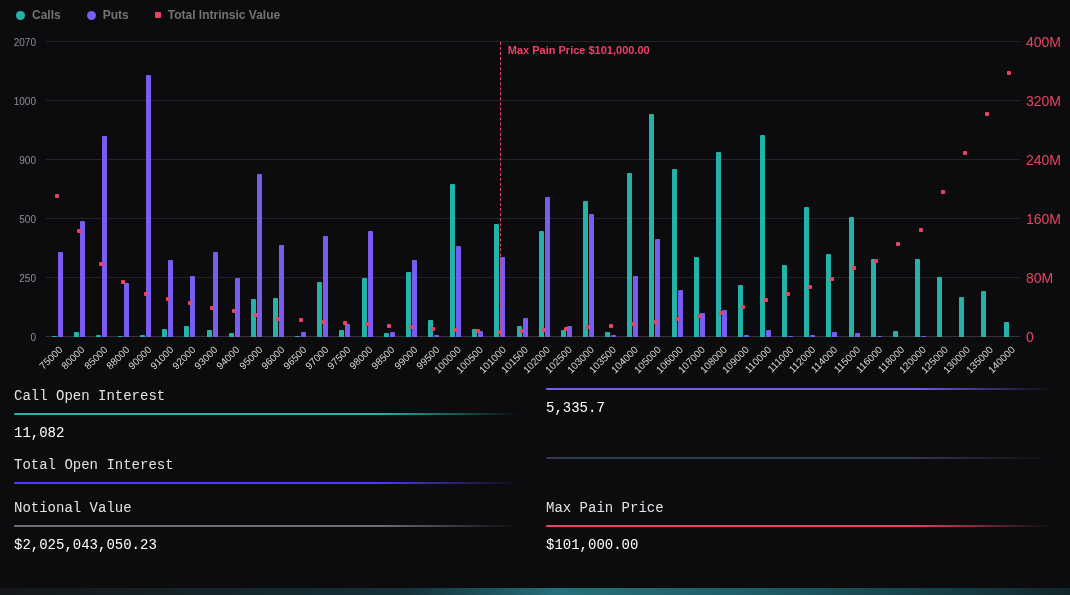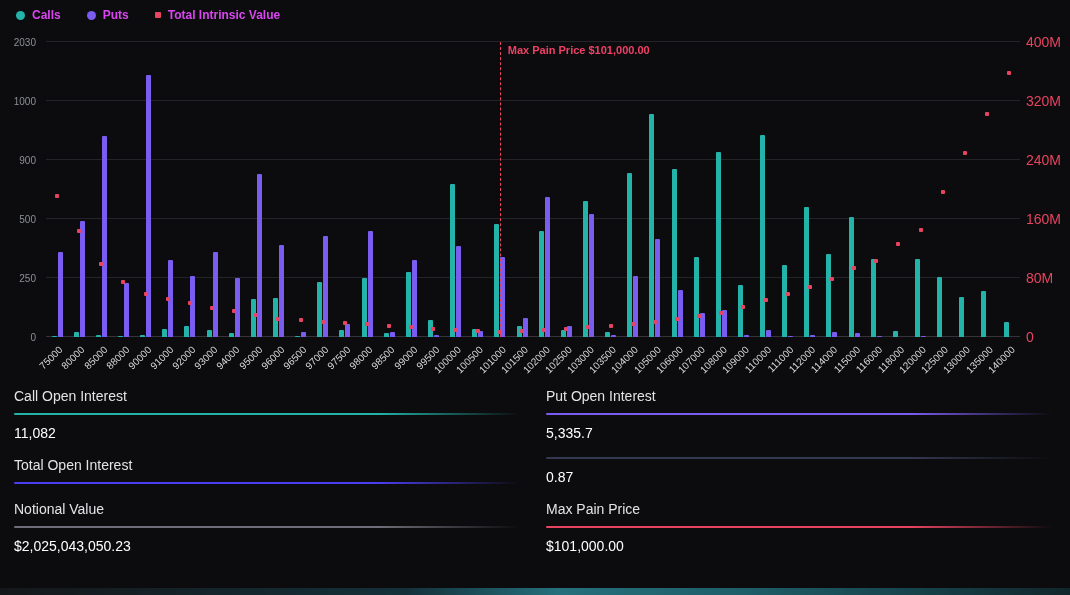--- a/index.html
+++ b/index.html
@@ -3,21 +3,21 @@
 <meta charset="utf-8">
 <style>
   html,body{margin:0;padding:0;background:#0b0b0d;}
   .app{position:relative;width:1070px;height:595px;background:#0c0c0e;overflow:hidden;
        font-family:"Liberation Sans",sans-serif;color:#fff;}
   
   .legend{position:absolute;top:8px;left:16px;display:flex;align-items:center;gap:26px;z-index:5;}
   .legend-item{display:flex;align-items:center;gap:7px;cursor:pointer;}
   .legend-swatch.circle{width:9px;height:9px;border-radius:50%;}
   .legend-swatch.square{width:6px;height:6px;border-radius:1px;}
-  .legend-label{font-size:12px;font-weight:bold;color:#d946ef;}
+  .legend-label{font-size:12px;font-weight:bold;color:#737373;}
   
   .chart-section{position:absolute;top:0;left:0;right:0;height:382px;}
   .chart-wrap{position:absolute;top:36px;left:0;right:0;bottom:0;}
   .axis-left{position:absolute;left:0;top:6px;width:42px;height:295px;}
   .axis-left span{position:absolute;right:6px;transform:translateY(50%);font-size:10px;color:#8b8f94;}
   .axis-right{position:absolute;right:0;top:6px;width:48px;height:295px;}
   .axis-right span{position:absolute;left:4px;transform:translateY(50%);font-size:14px;color:#e84360;}
   .plot{position:absolute;left:46px;right:50px;top:6px;height:295px;}
   .gridline{position:absolute;left:0;right:0;height:1px;background:#242428;}
   .gridline.zero{background:#34343a;}
@@ -25,21 +25,21 @@
   .group{position:relative;flex:1;height:100%;display:flex;align-items:flex-end;justify-content:center;gap:1px;}
   .bar{width:5px;border-radius:1px 1px 0 0;}
   .marker{position:absolute;left:50%;margin-left:-2px;width:4px;height:4px;border-radius:1px;z-index:3;}
   .xlabel{position:absolute;top:100%;right:50%;transform:translateY(7px) rotate(-45deg);
           transform-origin:top right;font-size:10px;color:#d9d9dc;white-space:nowrap;}
   .maxpain-line{position:absolute;top:0;bottom:0;width:0;border-left:1px dashed #e84360;z-index:4;}
   .maxpain-label{position:absolute;top:2px;margin-left:8px;font-size:11px;font-weight:bold;
                  color:#ef4066;white-space:nowrap;z-index:4;}
   
   .stats{position:absolute;top:380px;left:0;right:0;display:grid;
-         grid-template-columns:1fr 1fr;column-gap:26px;row-gap:16px;padding:8px 18px 0 14px;}
+         grid-template-columns:1fr 1fr;column-gap:26px;row-gap:16px;padding:8px 18px 0 14px;font-family:Liberation Mono, monospace;}
   .stat-label{font-size:14px;color:#e3e3e6;margin-bottom:9px;}
   .stat-line{height:2px;border-radius:1px;}
   .stat-value{font-size:14px;color:#fff;margin-top:10px;}
   
   .bottom-strip{position:absolute;bottom:0;left:0;right:0;height:7px;cursor:pointer;
     background:linear-gradient(90deg,#14171a 0%,#14313a 38%,#25707c 52%,#1e5e68 70%,#163f47 88%,#11262b 100%);}
 </style>
 </head>
 <body>
 
@@ -60,21 +60,21 @@
           <span class="legend-label">Total Intrinsic Value</span>
         </div>
       </div>
     <div class="chart-wrap">
       <div class="axis-left">
           <span style="bottom: 0%;">0</span>
           <span style="bottom: 20%; text-align: center;">250</span>
           <span style="bottom: 40%; margin-left: 12px;">500</span>
           <span style="bottom: 60%;">900</span>
           <span style="bottom: 80%;">1000</span>
-          <span style="bottom: 100%;">2030</span>
+          <span style="bottom: 100%;">2070</span>
         </div>
       <div class="plot">
         <div class="gridline zero" style="bottom: 0%;"></div>
           <div class="gridline" style="bottom: 20%;"></div>
           <div class="gridline" style="bottom: 40%;"></div>
           <div class="gridline" style="bottom: 60%;"></div>
           <div class="gridline" style="bottom: 80%;"></div>
           <div class="gridline" style="bottom: 100%;"></div>
           <div class="bars-row">
             <div class="group">
@@ -356,31 +356,29 @@
     </div>
   </div>
 
   <div class="stats">
       <div class="stat-cell">
         <div class="stat-label">Call Open Interest</div>
         <div class="stat-line" style="background: linear-gradient(90deg, rgb(35, 179, 168) 0%, rgb(35, 179, 168) 72%, rgba(35, 179, 168, 0) 100%);"></div>
         <div class="stat-value">11,082</div>
       </div>
       <div class="stat-cell">
-        <div class="stat-label">Put Open Interest</div>
         <div class="stat-line" style="background: linear-gradient(90deg, rgb(122, 93, 240) 0%, rgb(122, 93, 240) 72%, rgba(122, 93, 240, 0) 100%);"></div>
         <div class="stat-value">5,335.7</div>
       </div>
       <div class="stat-cell">
         <div class="stat-label">Total Open Interest</div>
         <div class="stat-line" style="background: linear-gradient(90deg, rgb(75, 61, 240) 0%, rgb(75, 61, 240) 72%, rgba(75, 61, 240, 0) 100%);"></div>
       </div>
       <div class="stat-cell">
         <div class="stat-line" style="background: linear-gradient(90deg, rgb(52, 57, 82) 0%, rgb(52, 57, 82) 72%, rgba(52, 57, 82, 0) 100%);"></div>
-        <div class="stat-value">0.87</div>
       </div>
       <div class="stat-cell">
         <div class="stat-label">Notional Value</div>
         <div class="stat-line" style="background: linear-gradient(90deg, rgb(110, 110, 120) 0%, rgb(110, 110, 120) 72%, rgba(110, 110, 120, 0) 100%);"></div>
         <div class="stat-value">$2,025,043,050.23</div>
       </div>
       <div class="stat-cell">
         <div class="stat-label">Max Pain Price</div>
         <div class="stat-line" style="background: linear-gradient(90deg, rgb(232, 67, 96) 0%, rgb(232, 67, 96) 72%, rgba(232, 67, 96, 0) 100%);"></div>
         <div class="stat-value">$101,000.00</div>

